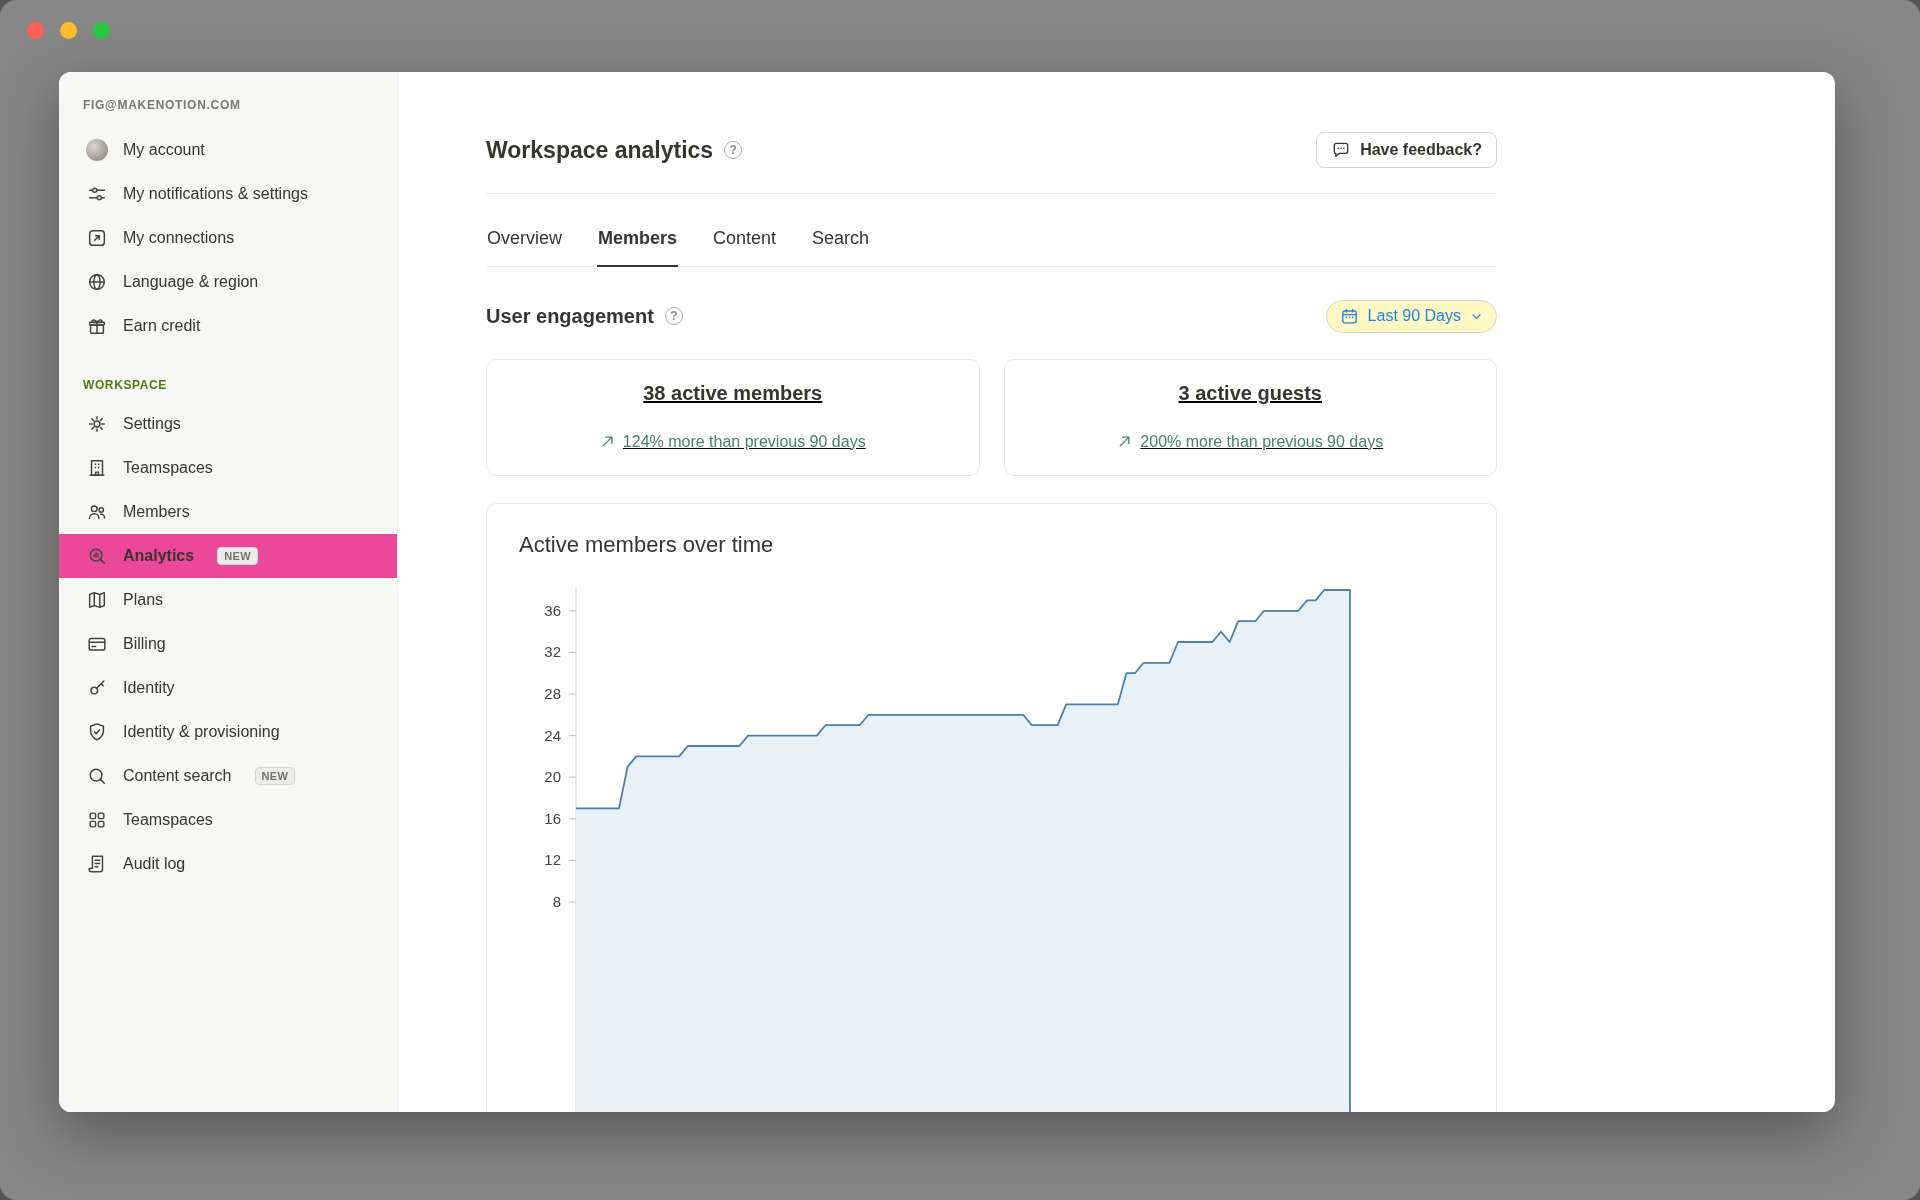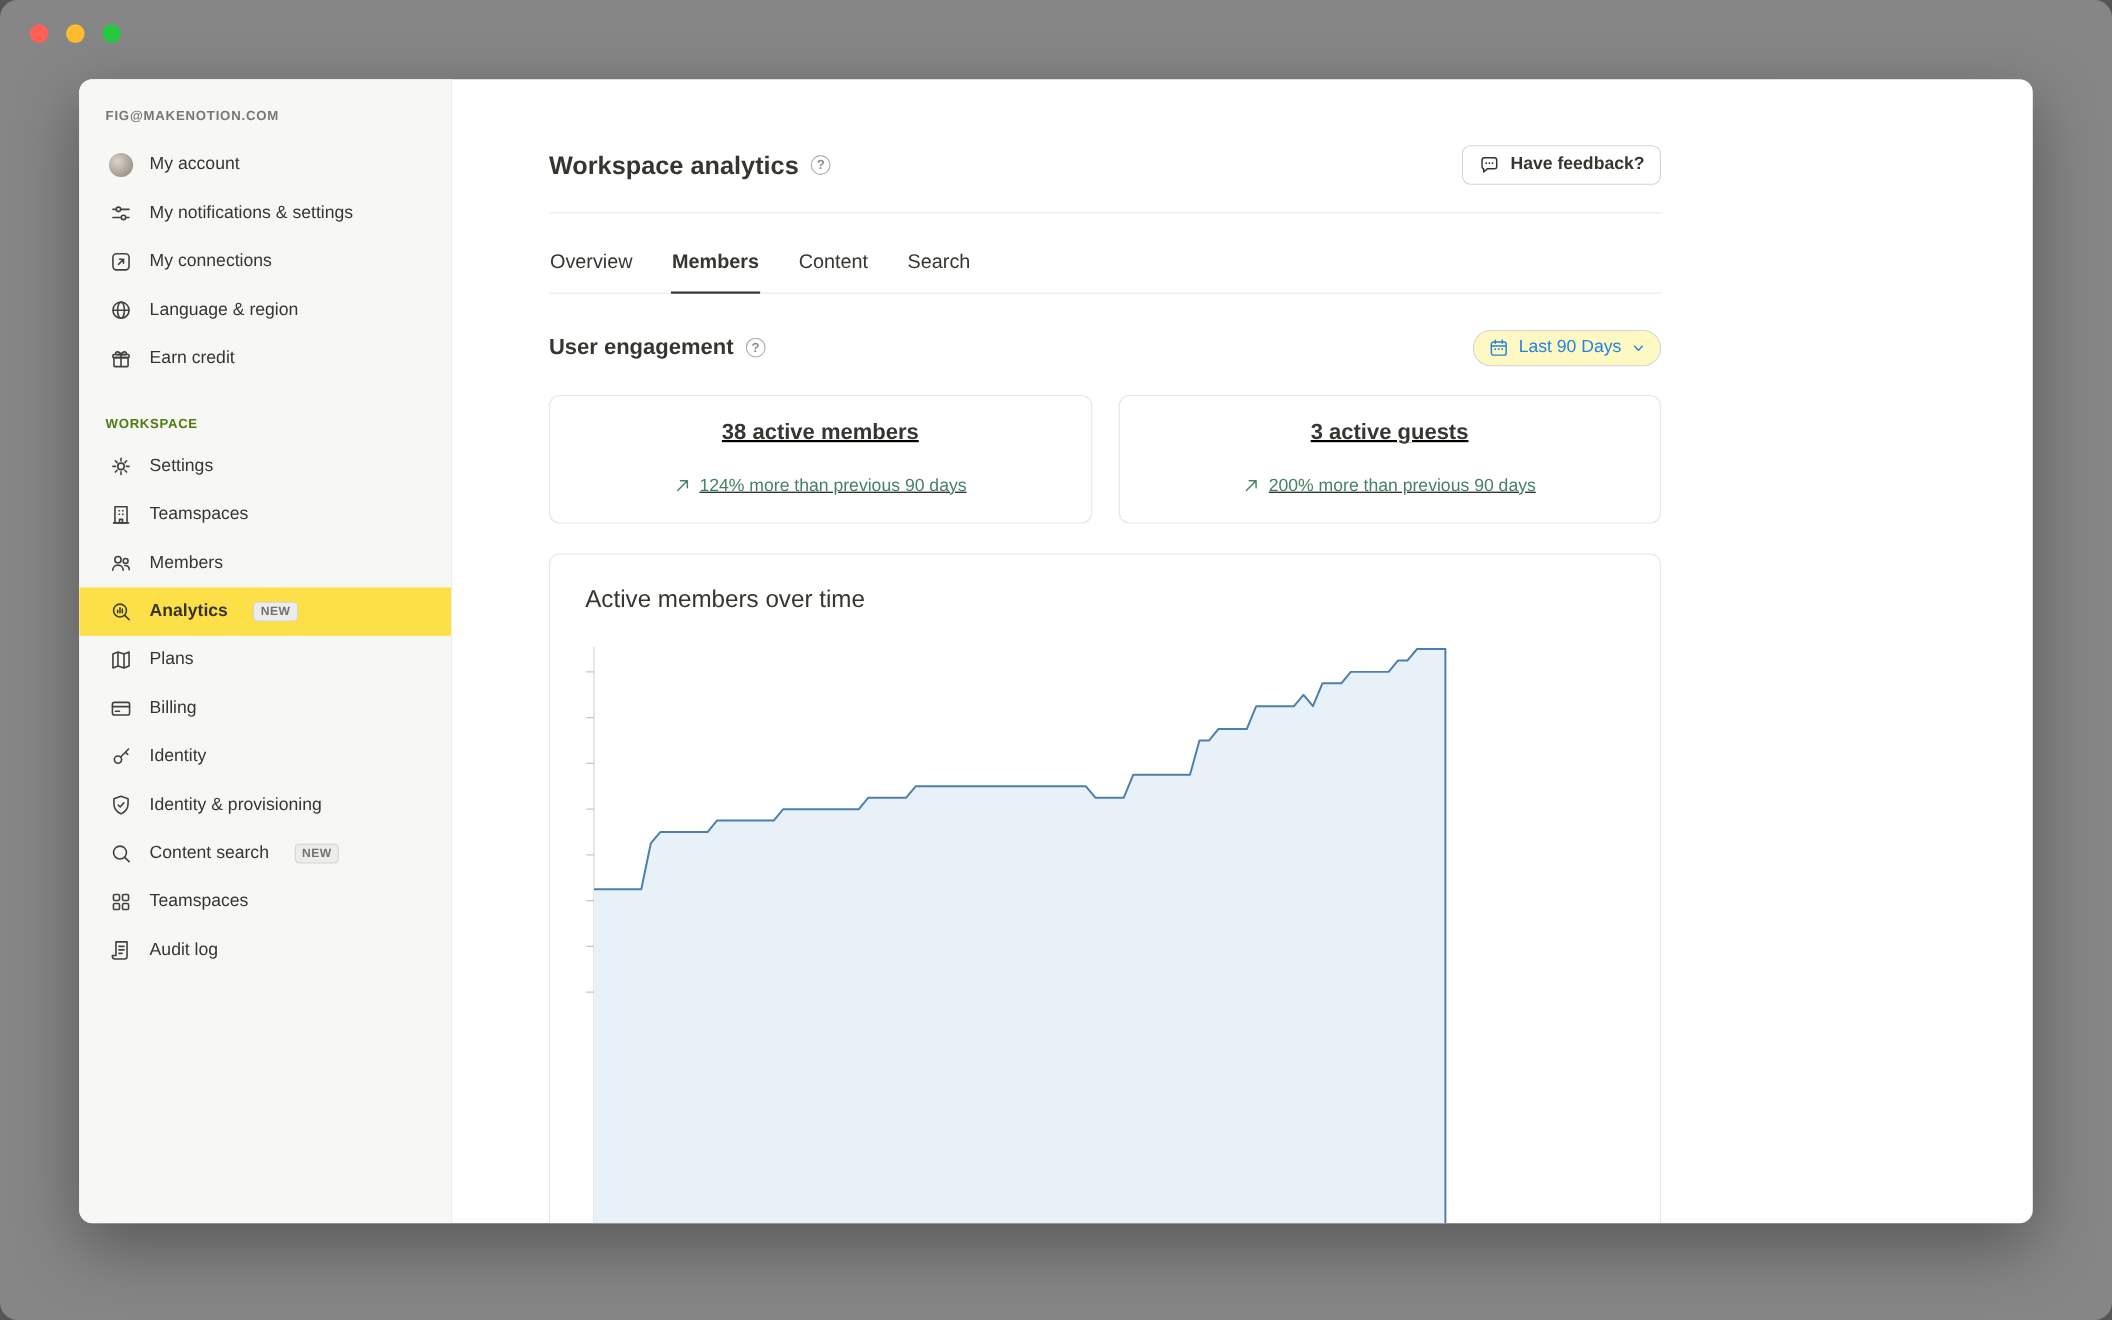--- a/index.html
+++ b/index.html
@@ -5,30 +5,30 @@
   html,body{margin:0;padding:0;background:#555;}
   .screen{width:1920px;height:1200px;background:#868686;border-radius:16px;overflow:hidden;position:relative;
           font-family:"Liberation Sans",sans-serif;-webkit-font-smoothing:antialiased;}
   
   .traffic{position:absolute;top:22px;left:27px;display:flex;gap:16px;}
   .light{width:17px;height:17px;border-radius:50%;}
   .light.red{background:#ff5f57;}
   .light.yellow{background:#febc2e;}
   .light.green{background:#28c840;}
   
-  .modal{position:absolute;left:72px;top:72px;width:1776px;height:1040px;background:#fff;border-radius:12px;
+  .modal{position:absolute;left:59px;top:72px;width:1776px;height:1040px;background:#fff;border-radius:12px;
          box-shadow:0 20px 60px rgba(0,0,0,.35);display:flex;overflow:hidden;}
   
   .sidebar{width:339px;flex-shrink:0;background:#f7f7f5;border-right:1px solid #ededeb;padding-top:26px;
            box-sizing:border-box;overflow:hidden;}
   .sidebar-email{padding:0 24px;font-size:12px;font-weight:600;letter-spacing:.7px;color:#787774;margin-bottom:16px;}
   .nav-item{display:flex;align-items:flex-start;gap:14px;padding:10px 16px 10px 26px;font-size:16px;color:#37352f;
             line-height:24px;cursor:pointer;}
   .nav-item .icon{width:24px;height:24px;flex-shrink:0;display:flex;align-items:center;justify-content:center;margin-top:0;}
-  .nav-item.selected{background:#fde047;}
+  .nav-item.selected{background:#ec4899;}
   .nav-item.selected .label{font-weight:700;}
   .section-label{padding:0 24px;font-size:12px;font-weight:600;letter-spacing:.6px;color:#4d7c0f;margin:30px 0 10px;}
   .badge{font-size:11px;font-weight:600;color:#73716e;background:#ececea;border:1px solid #d6d4d0;border-radius:4px;
          padding:1px 6px;margin-left:9px;letter-spacing:.4px;align-self:center;line-height:14px;}
   .avatar{width:22px;height:22px;border-radius:50%;background:radial-gradient(circle at 35% 35%, #d9d5cf, #a3988e 70%, #7d7268);}
   
   .main{flex:1;padding:60px 0 0 88px;box-sizing:border-box;overflow:hidden;}
   .content{width:1011px;}
   .header-row{display:flex;align-items:center;justify-content:space-between;}
   .page-title{font-size:23px;font-weight:700;color:#37352f;display:flex;align-items:center;gap:11px;}
@@ -316,20 +316,30 @@
                 </svg>
               </span>
               <span>200% more than previous 90 days</span>
             </div>
           </div>
         </div>
 
         <div class="chart-card">
           <div class="chart-title">Active members over time</div>
           <div class="chart-wrap">
+            <div class="y-axis">
+                <div class="tick-label" style="top: 13px;">36</div>
+                <div class="tick-label" style="top: 54px;">32</div>
+                <div class="tick-label" style="top: 96px;">28</div>
+                <div class="tick-label" style="top: 138px;">24</div>
+                <div class="tick-label" style="top: 179px;">20</div>
+                <div class="tick-label" style="top: 221px;">16</div>
+                <div class="tick-label" style="top: 262px;">12</div>
+                <div class="tick-label" style="top: 304px;">8</div>
+              </div>
             <div class="plot">
                 <svg width="794" height="560" viewBox="0 0 794 560">
                   <line x1="8" y1="0" x2="8" y2="560" stroke="#dddbd8" stroke-width="1.2"></line>
                   <line x1="1" y1="22.8" x2="8" y2="22.8" stroke="#c8c6c2" stroke-width="1.2"></line>
                   <line x1="1" y1="64.4" x2="8" y2="64.4" stroke="#c8c6c2" stroke-width="1.2"></line>
                   <line x1="1" y1="106.0" x2="8" y2="106.0" stroke="#c8c6c2" stroke-width="1.2"></line>
                   <line x1="1" y1="147.6" x2="8" y2="147.6" stroke="#c8c6c2" stroke-width="1.2"></line>
                   <line x1="1" y1="189.2" x2="8" y2="189.2" stroke="#c8c6c2" stroke-width="1.2"></line>
                   <line x1="1" y1="230.8" x2="8" y2="230.8" stroke="#c8c6c2" stroke-width="1.2"></line>
                   <line x1="1" y1="272.4" x2="8" y2="272.4" stroke="#c8c6c2" stroke-width="1.2"></line>

